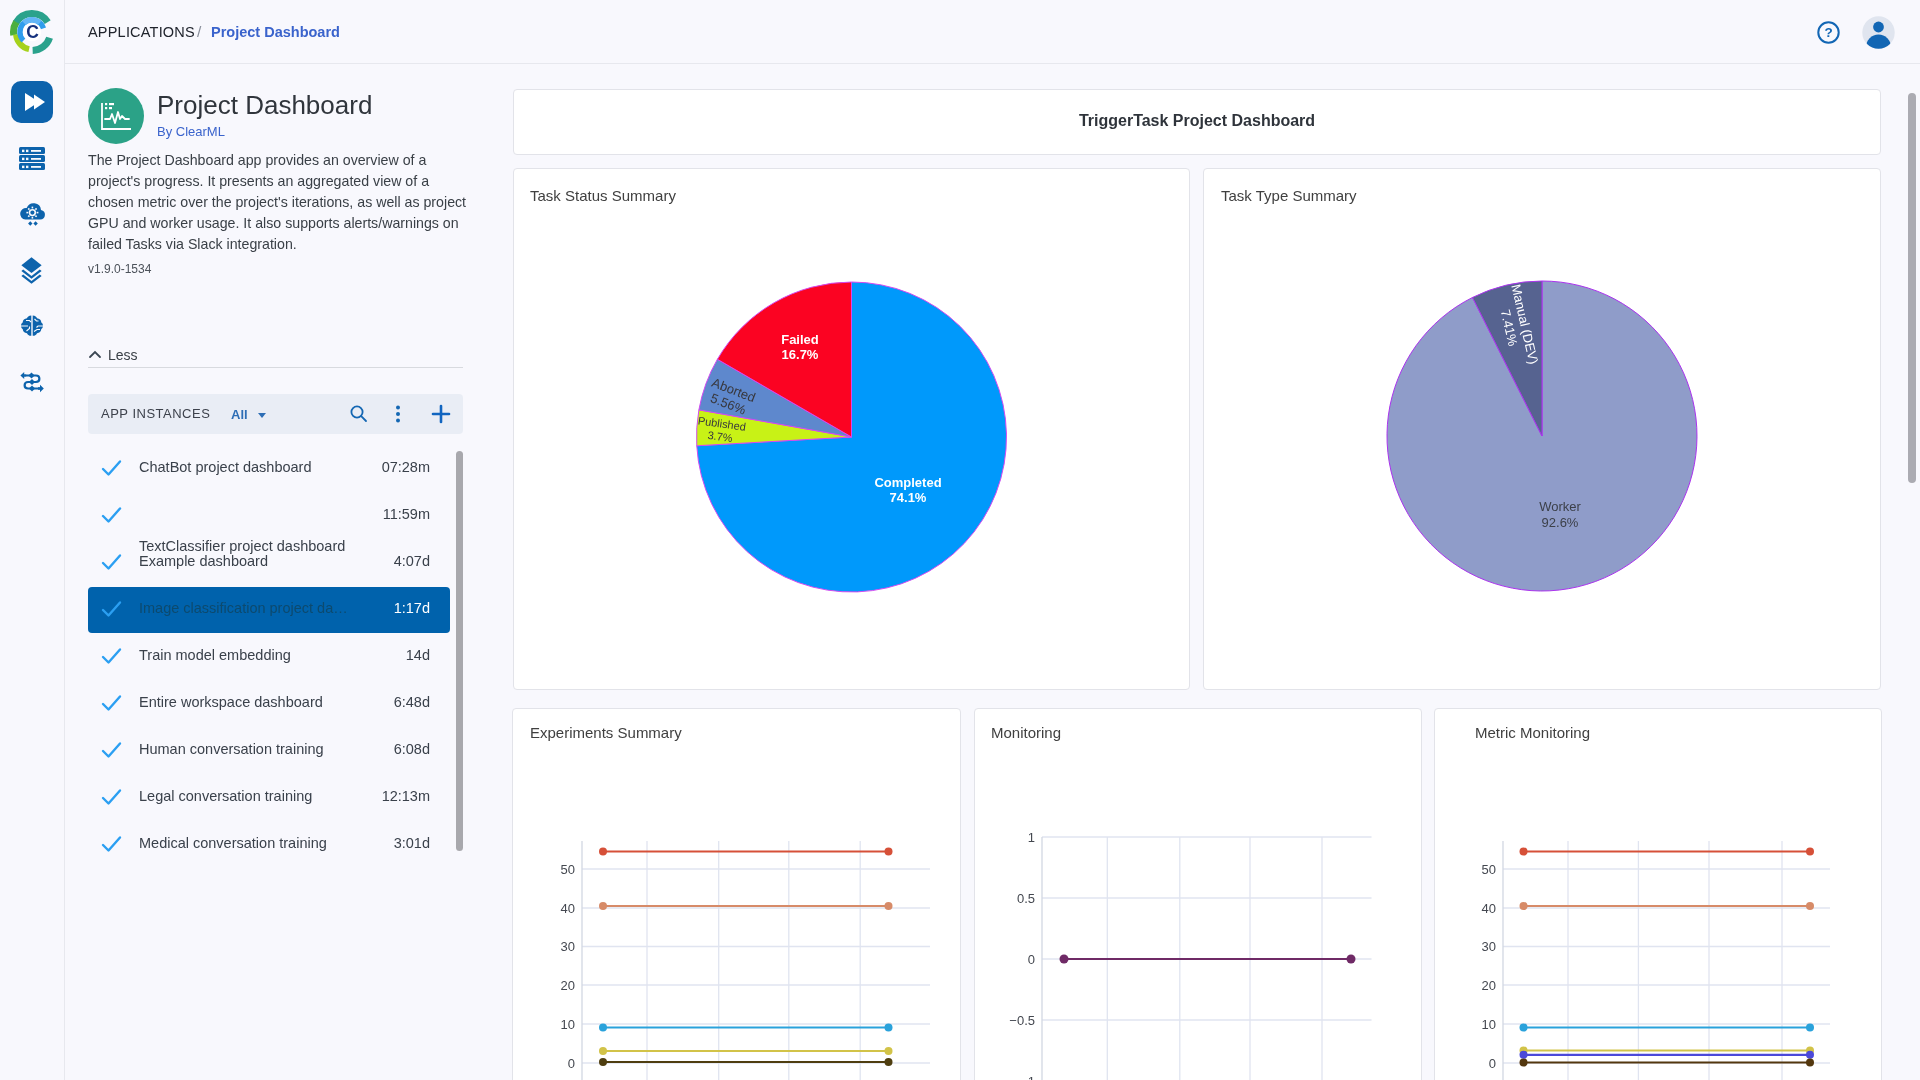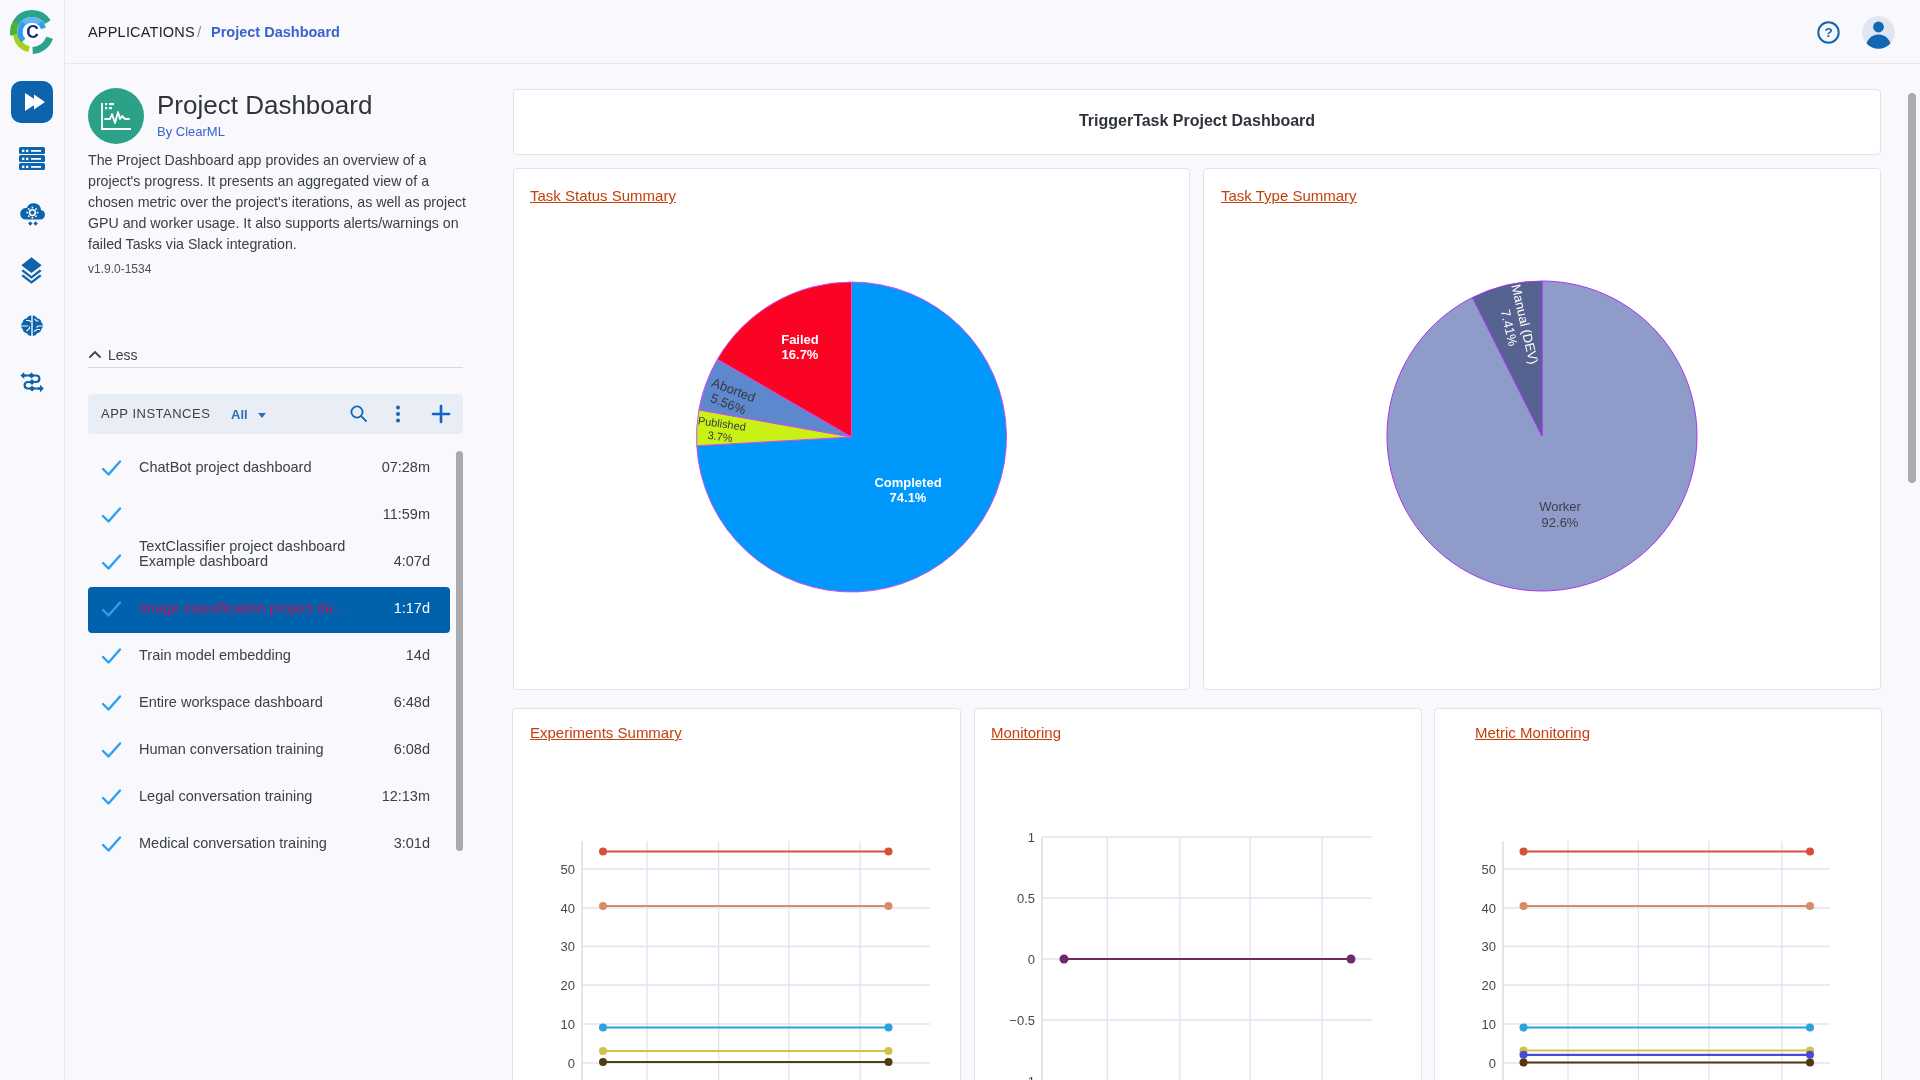--- a/index.html
+++ b/index.html
@@ -1,19 +1,19 @@
 <!DOCTYPE html>
 <html><head><meta charset="utf-8">
 <style>
 * { margin:0; padding:0; box-sizing:border-box; }
 html,body { width:1920px; height:1080px; overflow:hidden; font-family:"Liberation Sans", sans-serif; }
 body { background:#f8f8fd; position:relative; }
 .abs { position:absolute; }
 .card { position:absolute; background:#fff; border:1px solid #e2e3e9; border-radius:4px; }
-.ctitle { position:absolute; font-size:15px; color:#c2410c;text-decoration:underline; }
+.ctitle { position:absolute; font-size:15px; color:#404040; }
 </style></head>
 <body>
 
 <div class="abs" style="left:65px;top:64px;width:416px;height:1016px;background:#f8f8fd;"></div>
 
 <div class="abs" style="left:0;top:0;width:1920px;height:64px;background:#f8f8fd;border-bottom:1px solid #e7e8ee;"></div>
 
 <div class="abs" style="left:0;top:0;width:65px;height:1080px;background:#f8f8fd;border-right:1px solid #e7e8ee;"></div>
 
 <svg class="abs" style="left:9px;top:9px" width="46" height="46" viewBox="0 0 46 46">
@@ -188,21 +188,21 @@
 <div style="position:absolute;left:300px;top:506px;width:130px;height:20px;font-size:14.5px;color:#3a414b;text-align:right;">11:59m</div>
 <svg style="position:absolute;left:100px;top:552px" width="24" height="22">
     <path d="M3 11 L8.5 16.5 L20 3.5" fill="none" stroke="#2b9ff2" stroke-width="2.4" stroke-linecap="round" stroke-linejoin="round"></path>
   </svg>
 <div style="position:absolute;left:139px;top:553px;width:230px;height:20px;font-size:14.5px;color:#3a414b;white-space:nowrap;overflow:hidden;">Example dashboard</div>
 <div style="position:absolute;left:300px;top:553px;width:130px;height:20px;font-size:14.5px;color:#3a414b;text-align:right;">4:07d</div>
 <div style="position:absolute;left:88px;top:587px;width:362px;height:46px;background:#0062ac;border-radius:4px;"></div>
 <svg style="position:absolute;left:100px;top:599px" width="24" height="22">
     <path d="M3 11 L8.5 16.5 L20 3.5" fill="none" stroke="#2b9ff2" stroke-width="2.4" stroke-linecap="round" stroke-linejoin="round"></path>
   </svg>
-<div style="position:absolute;left:139px;top:600px;width:230px;height:20px;font-size:14.5px;color:#be185d;white-space:nowrap;overflow:hidden;">Image classification project da…</div>
+<div style="position:absolute;left:139px;top:600px;width:230px;height:20px;font-size:14.5px;color:#0c4a6e;white-space:nowrap;overflow:hidden;">Image classification project da…</div>
 <div style="position:absolute;left:300px;top:600px;width:130px;height:20px;font-size:14.5px;color:#ffffff;text-align:right;">1:17d</div>
 <svg style="position:absolute;left:100px;top:646px" width="24" height="22">
     <path d="M3 11 L8.5 16.5 L20 3.5" fill="none" stroke="#2b9ff2" stroke-width="2.4" stroke-linecap="round" stroke-linejoin="round"></path>
   </svg>
 <div style="position:absolute;left:139px;top:647px;width:230px;height:20px;font-size:14.5px;color:#3a414b;white-space:nowrap;overflow:hidden;">Train model embedding</div>
 <div style="position:absolute;left:300px;top:647px;width:130px;height:20px;font-size:14.5px;color:#3a414b;text-align:right;">14d</div>
 <svg style="position:absolute;left:100px;top:693px" width="24" height="22">
     <path d="M3 11 L8.5 16.5 L20 3.5" fill="none" stroke="#2b9ff2" stroke-width="2.4" stroke-linecap="round" stroke-linejoin="round"></path>
   </svg>
 <div style="position:absolute;left:139px;top:694px;width:230px;height:20px;font-size:14.5px;color:#3a414b;white-space:nowrap;overflow:hidden;">Entire workspace dashboard</div>

